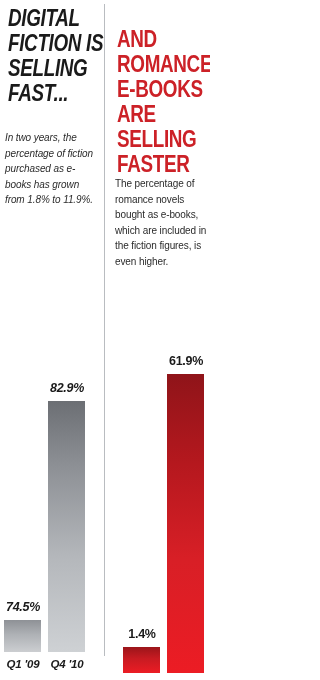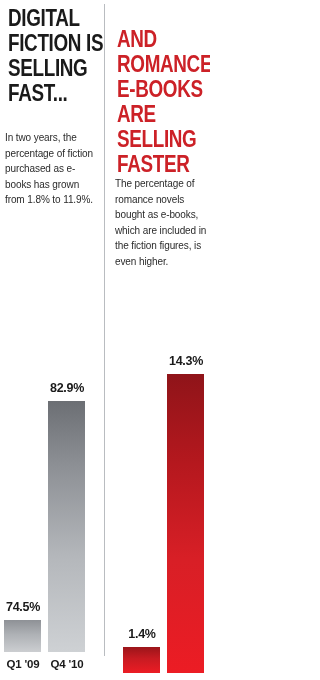--- a/index.html
+++ b/index.html
@@ -15,21 +15,21 @@
     font-family: "Liberation Sans", sans-serif;
     -webkit-font-smoothing: antialiased;
   }
 
   .panel {
     position: absolute;
     top: 0;
     width: 105px;
     height: 680px;
   }
-  .panel-left  { left: 0; }
+  .panel-left  { left: 0; font-style: italic; }
   .panel-right { left: 105px; margin-top: 21px; }
 
   .divider {
     position: absolute;
     left: 104px;
     top: 4px;
     width: 1px;
     height: 652px;
     background: #b9bcc0;
   }
@@ -161,19 +161,19 @@
 
   <div class="chart">
 
     <div class="bar-group g0">
       <div class="bar-value">1.4%</div>
       <div class="bar red short" style="height:26px;"></div>
       <div class="axis-label">Q1 '09</div>
     </div>
 
     <div class="bar-group g1">
-      <div class="bar-value">14.3%</div>
+      <div class="bar-value">61.9%</div>
       <div class="bar red" style="height:299px;"></div>
       <div class="axis-label">Q4 '10</div>
     </div>
 
   </div>
 </div>
 
 </body></html>

